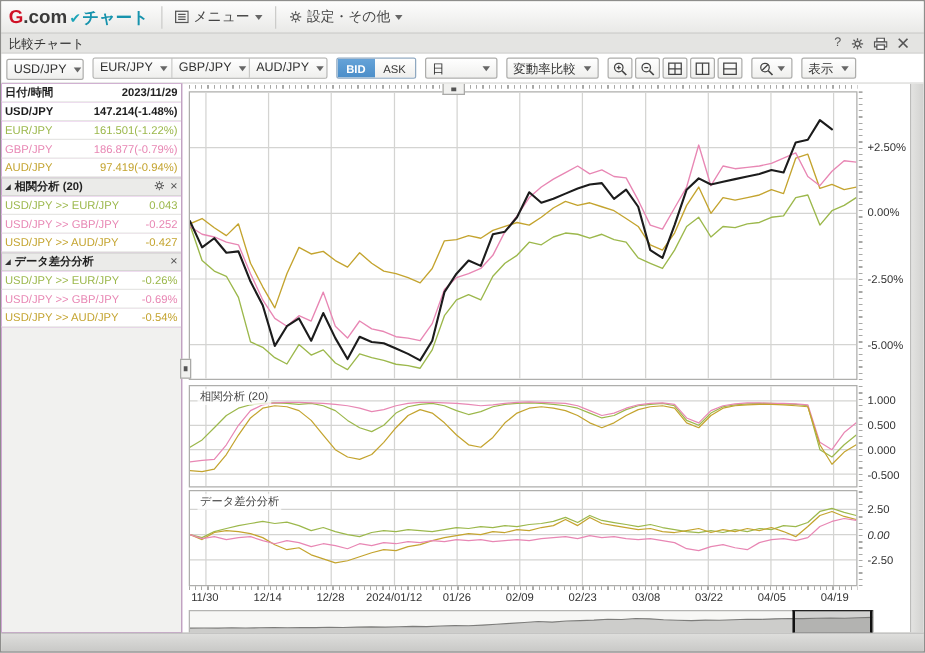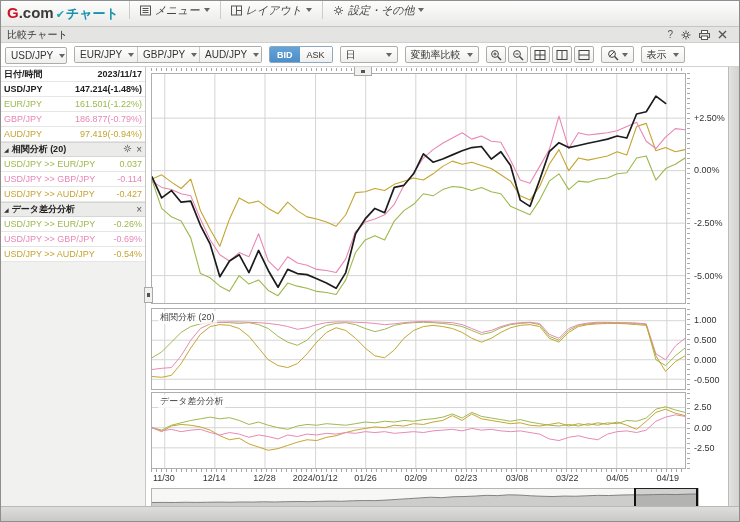--- a/index.html
+++ b/index.html
@@ -7,21 +7,21 @@
 body { font-family:"Liberation Sans","DejaVu Sans",sans-serif; }
 .window { position:relative; width:740px; height:522px; background:#f0f0ee; border:1px solid #8e8e8c; overflow:hidden; }
 
 
 .menubar { position:absolute; left:0; top:0; width:100%; height:26px; background:linear-gradient(#fdfdfd,#e9e9e7); border-bottom:1px solid #c6c6c4; display:flex; align-items:center; padding:0 6px; }
 .logo { display:flex; align-items:baseline; font-weight:bold; font-size:15px; margin-right:10px; white-space:nowrap; }
 .logo-g { color:#cf1126; }
 .logo-com { color:#3b3b3b; }
 .logo-check { color:#1ba4b8; font-size:11px; margin:0 1px 0 2px; font-style:italic; }
 .logo-title { color:#1793ad; font-size:13px; }
-.menu-items { display:flex; align-items:flex-start; height:100%;font-style:italic; }
+.menu-items { display:flex; align-items:center; height:100%; }
 .menu-btn { display:flex; align-items:center; gap:4px; font-size:11px; color:#444; padding:0 10px; height:18px; border-left:1px solid #ccccca; cursor:default; white-space:nowrap; }
 .menu-btn svg { flex:none; }
 .caret { width:0; height:0; border-left:3px solid transparent; border-right:3px solid transparent; border-top:4px solid #666; display:inline-block; }
 
 
 .tabbar { position:absolute; left:0; top:26px; width:100%; height:16px; background:#e4e4e2; border-bottom:1px solid #cfcfcd; display:flex; align-items:center; padding:0 6px; }
 .tab-label { font-size:10px; color:#333; }
 .tab-icons { margin-left:auto; display:flex; align-items:center; gap:8px; padding-right:6px; }
 .tab-icons .ticon { color:#555; font-size:10px; line-height:10px; display:flex; align-items:center; }
 
@@ -88,28 +88,20 @@
         <div class="menu-btn">
           <svg width="11" height="11" viewBox="0 0 11 11">
             <rect x="0.5" y="1" width="10" height="9" fill="none" stroke="#555"></rect>
             <path d="M2.5 3.5h6M2.5 5.5h6M2.5 7.5h6" stroke="#555"></path>
           </svg>
           <span class="mlabel">メニュー</span>
           <span class="caret"></span>
         </div>
         <div class="menu-btn">
           <svg width="11" height="11" viewBox="0 0 11 11">
-            <rect x="0.5" y="1" width="10" height="9" fill="none" stroke="#555"></rect>
-            <path d="M5.5 1v9M5.5 5.5H10.5" stroke="#555"></path>
-          </svg>
-          <span class="mlabel">レイアウト</span>
-          <span class="caret"></span>
-        </div>
-        <div class="menu-btn">
-          <svg width="11" height="11" viewBox="0 0 11 11">
             <circle cx="5.5" cy="5.5" r="2" fill="none" stroke="#555"></circle>
             <path d="M5.5 1v1.7M5.5 8.3V10M1 5.5h1.7M8.3 5.5H10M2.3 2.3l1.2 1.2M7.5 7.5l1.2 1.2M8.7 2.3L7.5 3.5M3.5 7.5L2.3 8.7" stroke="#555"></path>
           </svg>
           <span class="mlabel">設定・その他</span>
           <span class="caret"></span>
         </div>
       </div>
   </div>
 
   <div class="tabbar">
@@ -214,21 +206,21 @@
     </span>
     <span class="combo">
       <span class="clabel">表示</span>
         <span class="caret"></span>
     </span>
   </div>
 
   <div class="left-panel" id="left-panel">
       <div class="prow">
         <span class="plabel" style="color: rgb(34, 34, 34); font-weight: bold;">日付/時間</span>
-        <span class="pvalue" style="color: rgb(34, 34, 34); font-weight: bold;">2023/11/17</span>
+        <span class="pvalue" style="color: rgb(34, 34, 34); font-weight: bold;">2023/11/29</span>
       </div>
       <div class="prow">
         <span class="plabel" style="color: rgb(28, 28, 28); font-weight: bold;">USD/JPY</span>
         <span class="pvalue" style="color: rgb(28, 28, 28); font-weight: bold;">147.214(-1.48%)</span>
       </div>
       <div class="prow">
         <span class="plabel" style="color: rgb(156, 184, 76);">EUR/JPY</span>
         <span class="pvalue" style="color: rgb(156, 184, 76);">161.501(-1.22%)</span>
       </div>
       <div class="prow">
@@ -245,25 +237,25 @@
         <span class="sec-icons">
           <span><svg width="9" height="9" viewBox="0 0 11 11">
               <circle cx="5.5" cy="5.5" r="2" fill="none" stroke="#555"></circle>
               <path d="M5.5 1v1.7M5.5 8.3V10M1 5.5h1.7M8.3 5.5H10M2.3 2.3l1.2 1.2M7.5 7.5l1.2 1.2M8.7 2.3L7.5 3.5M3.5 7.5L2.3 8.7" stroke="#555"></path>
             </svg></span>
           <span class="sx">×</span>
         </span>
       </div>
       <div class="prow">
         <span class="plabel" style="color: rgb(156, 184, 76);">USD/JPY &gt;&gt; EUR/JPY</span>
-        <span class="pvalue" style="color: rgb(156, 184, 76);">0.037</span>
+        <span class="pvalue" style="color: rgb(156, 184, 76);">0.043</span>
       </div>
       <div class="prow">
         <span class="plabel" style="color: rgb(232, 135, 180);">USD/JPY &gt;&gt; GBP/JPY</span>
-        <span class="pvalue" style="color: rgb(232, 135, 180);">-0.114</span>
+        <span class="pvalue" style="color: rgb(232, 135, 180);">-0.252</span>
       </div>
       <div class="prow">
         <span class="plabel" style="color: rgb(196, 164, 47);">USD/JPY &gt;&gt; AUD/JPY</span>
         <span class="pvalue" style="color: rgb(196, 164, 47);">-0.427</span>
       </div>
       <div class="sec-header">
         <span class="sec-tri">◢</span>
         <span class="sec-title">データ差分分析</span>
         <span class="sec-icons">
           <span class="sx">×</span>

